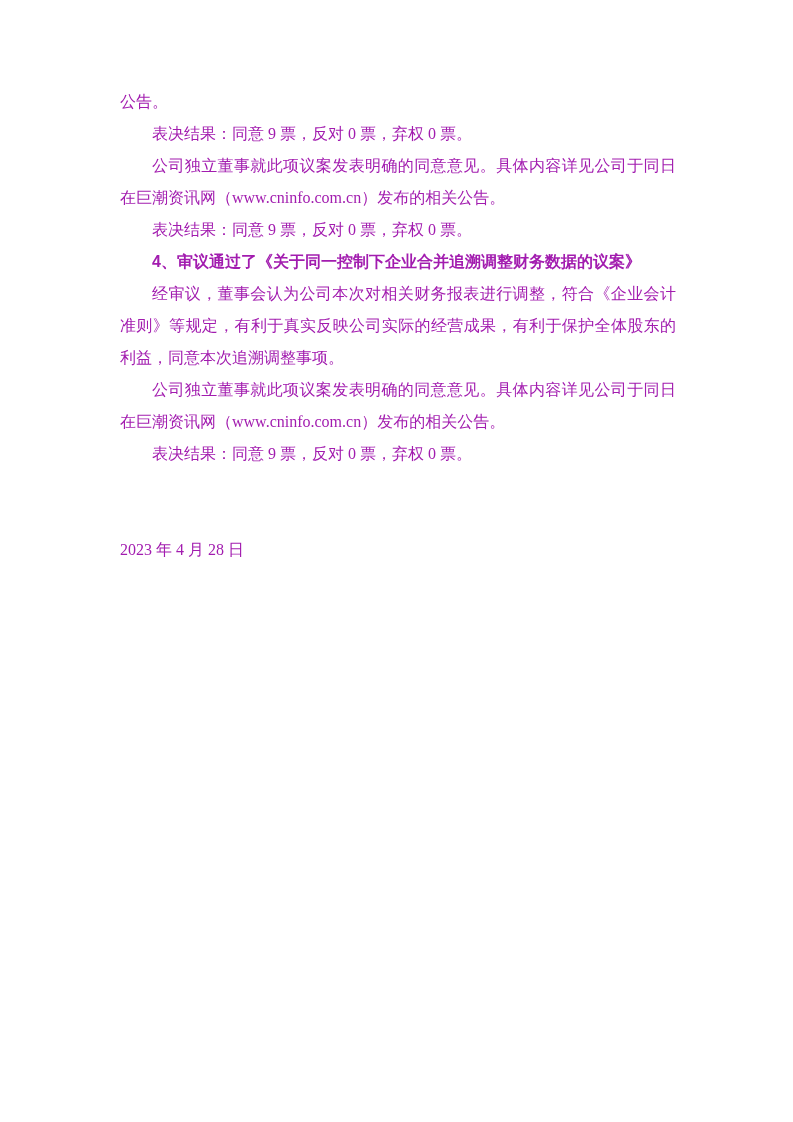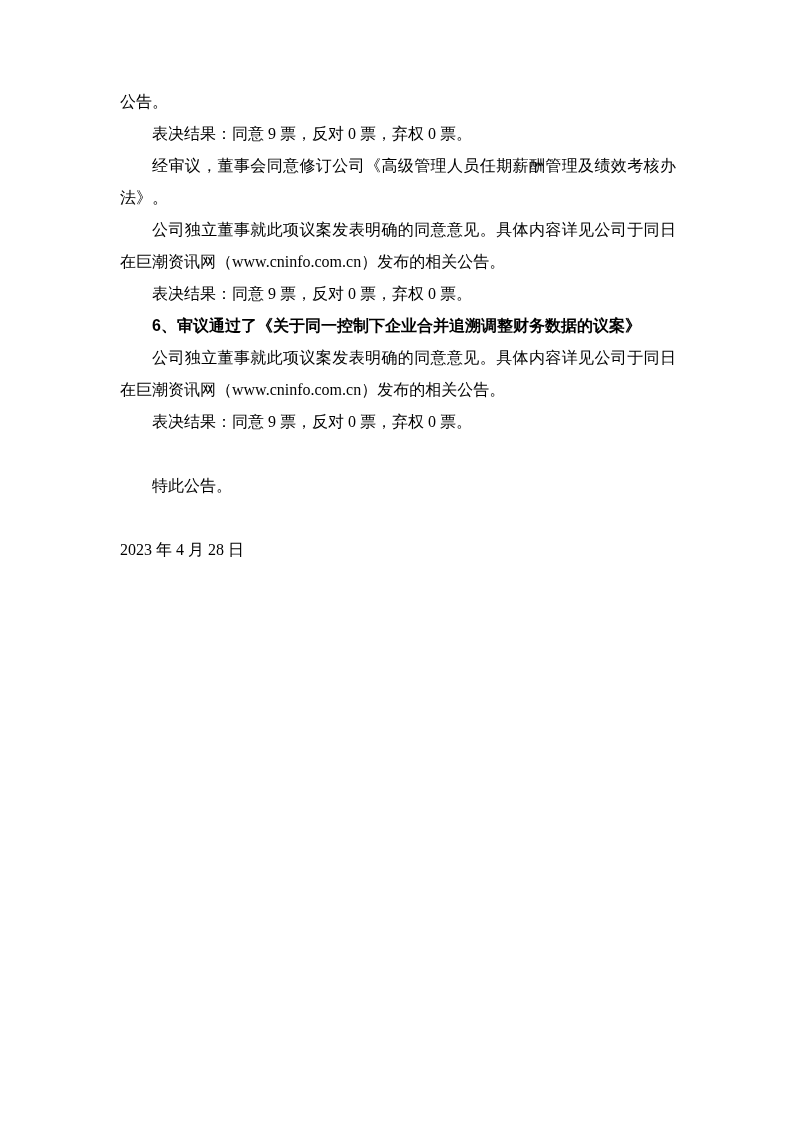--- a/index.html
+++ b/index.html
@@ -11,21 +11,21 @@
     position: relative;
     width: 793px;
     height: 1122px;
     margin: 0 auto;
     background: #ffffff;
     box-sizing: border-box;
     padding: 86px 117px 0 120px;
     font-family: "Liberation Serif", "DejaVu Serif", serif;
     font-size: 16px;
     line-height: 32px;
-    color: #000000;
+    color: #a21caf;
     overflow: hidden;
   }
   .page p {
     margin: 0;
     text-align: justify;
     text-justify: inter-ideograph;
     word-break: break-all;
   }
   .indent { text-indent: 2em; }
   .heading {
@@ -46,35 +46,34 @@
 </head>
 <body>
 
 <div class="page">
 
   <p>公告。</p>
 
   <p class="indent">表决结果：同意 9 票，反对 0 票，弃权 0 票。</p>
 
 
-  <p class="indent">经审议，董事会同意修订公司《高级管理人员任期薪酬管理及绩效考核办法》。</p>
 
   <p class="indent">公司独立董事就此项议案发表明确的同意意见。具体内容详见公司于同日在巨潮资讯网（www.cninfo.com.cn）发布的相关公告。</p>
 
   <p class="indent">表决结果：同意 9 票，反对 0 票，弃权 0 票。</p>
 
-  <p class="indent heading">6、审议通过了《关于同一控制下企业合并追溯调整财务数据的议案》</p>
+  <p class="indent heading">4、审议通过了《关于同一控制下企业合并追溯调整财务数据的议案》</p>
 
+  <p class="indent">经审议，董事会认为公司本次对相关财务报表进行调整，符合《企业会计准则》等规定，有利于真实反映公司实际的经营成果，有利于保护全体股东的利益，同意本次追溯调整事项。</p>
 
   <p class="indent">公司独立董事就此项议案发表明确的同意意见。具体内容详见公司于同日在巨潮资讯网（www.cninfo.com.cn）发布的相关公告。</p>
 
   <p class="indent">表决结果：同意 9 票，反对 0 票，弃权 0 票。</p>
 
   <div class="blank-line"></div>
 
-  <p class="indent">特此公告。</p>
 
   <div class="blank-line"></div>
 
 
   <p class="right-line date-line">2023 年 4 月 28 日</p>
 
 </div>
 
 </body></html>

